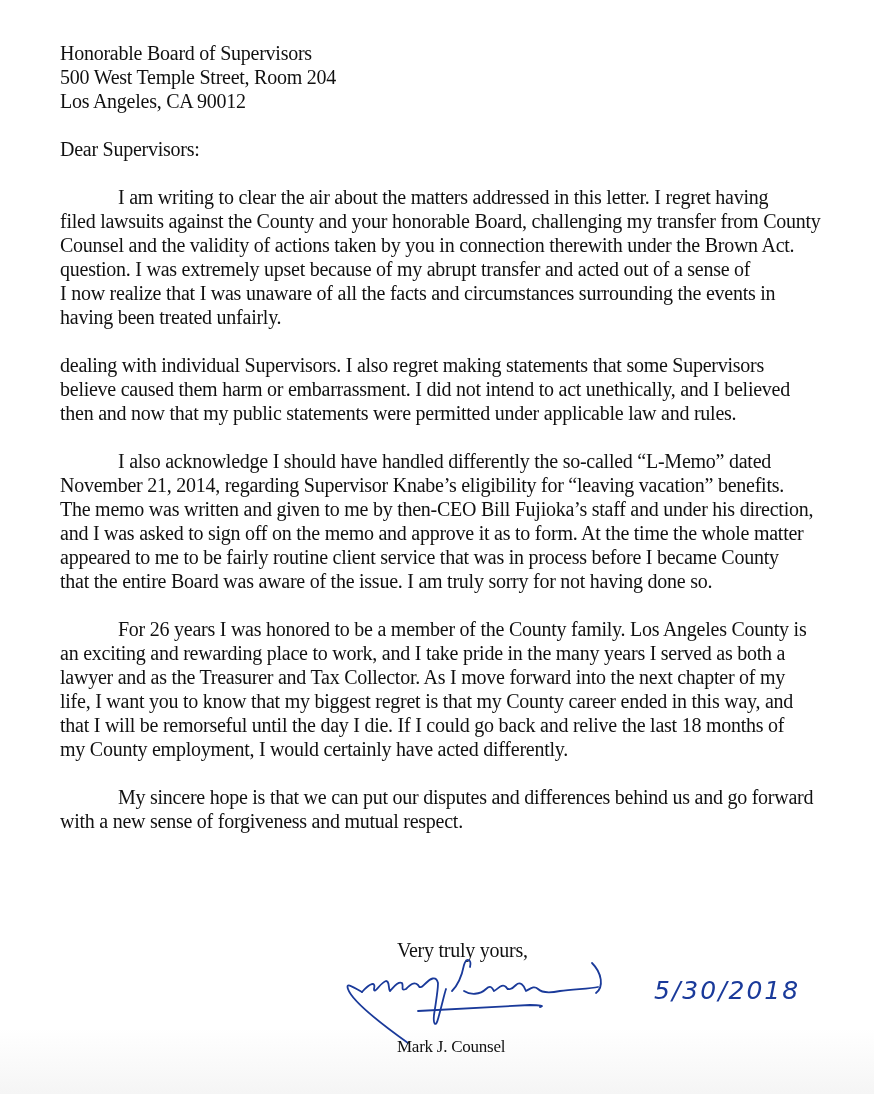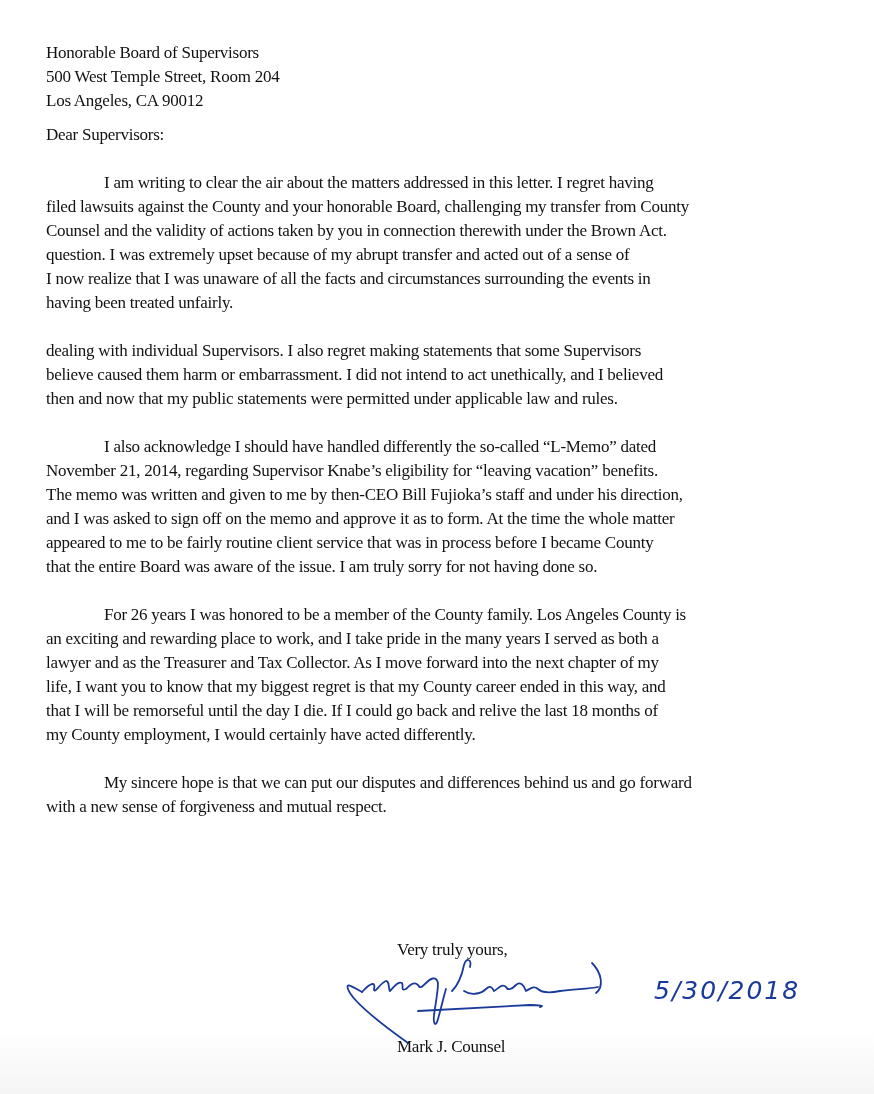--- a/index.html
+++ b/index.html
@@ -17,39 +17,39 @@
     }
     .page {
       position: absolute;
       left: 0; top: 0;
       width: 874px;
       height: 1094px;
       background: linear-gradient(to bottom, #ffffff 0%, #ffffff 94%, #f5f5f5 100%);
     }
     .letter {
       position: absolute;
-      left: 46px;
+      left: 60px;
       top: 41px;
       width: 800px;
-      font-size: 17px;
+      font-size: 20px;
       line-height: 24px;
       letter-spacing: -0.25px;
     }
     .address div { white-space: nowrap; }
-    .salutation { margin-top: 10px; }
+    .salutation { margin-top: 24px; }
     .para {
       margin-top: 24px;
     }
     .para .line { white-space: nowrap; font-family: Liberation Serif, serif; }
     .para .line.first { text-indent: 58px; }
     .closing {
       position: absolute;
       left: 397px;
       top: 938px;
-      font-size: 17px;
+      font-size: 20px;
       line-height: 24px;
       white-space: nowrap;
       letter-spacing: -0.25px;
     }
     .signer-name {
       position: absolute;
       left: 397px;
       top: 1035px;
       font-size: 17px;
       line-height: 24px;

